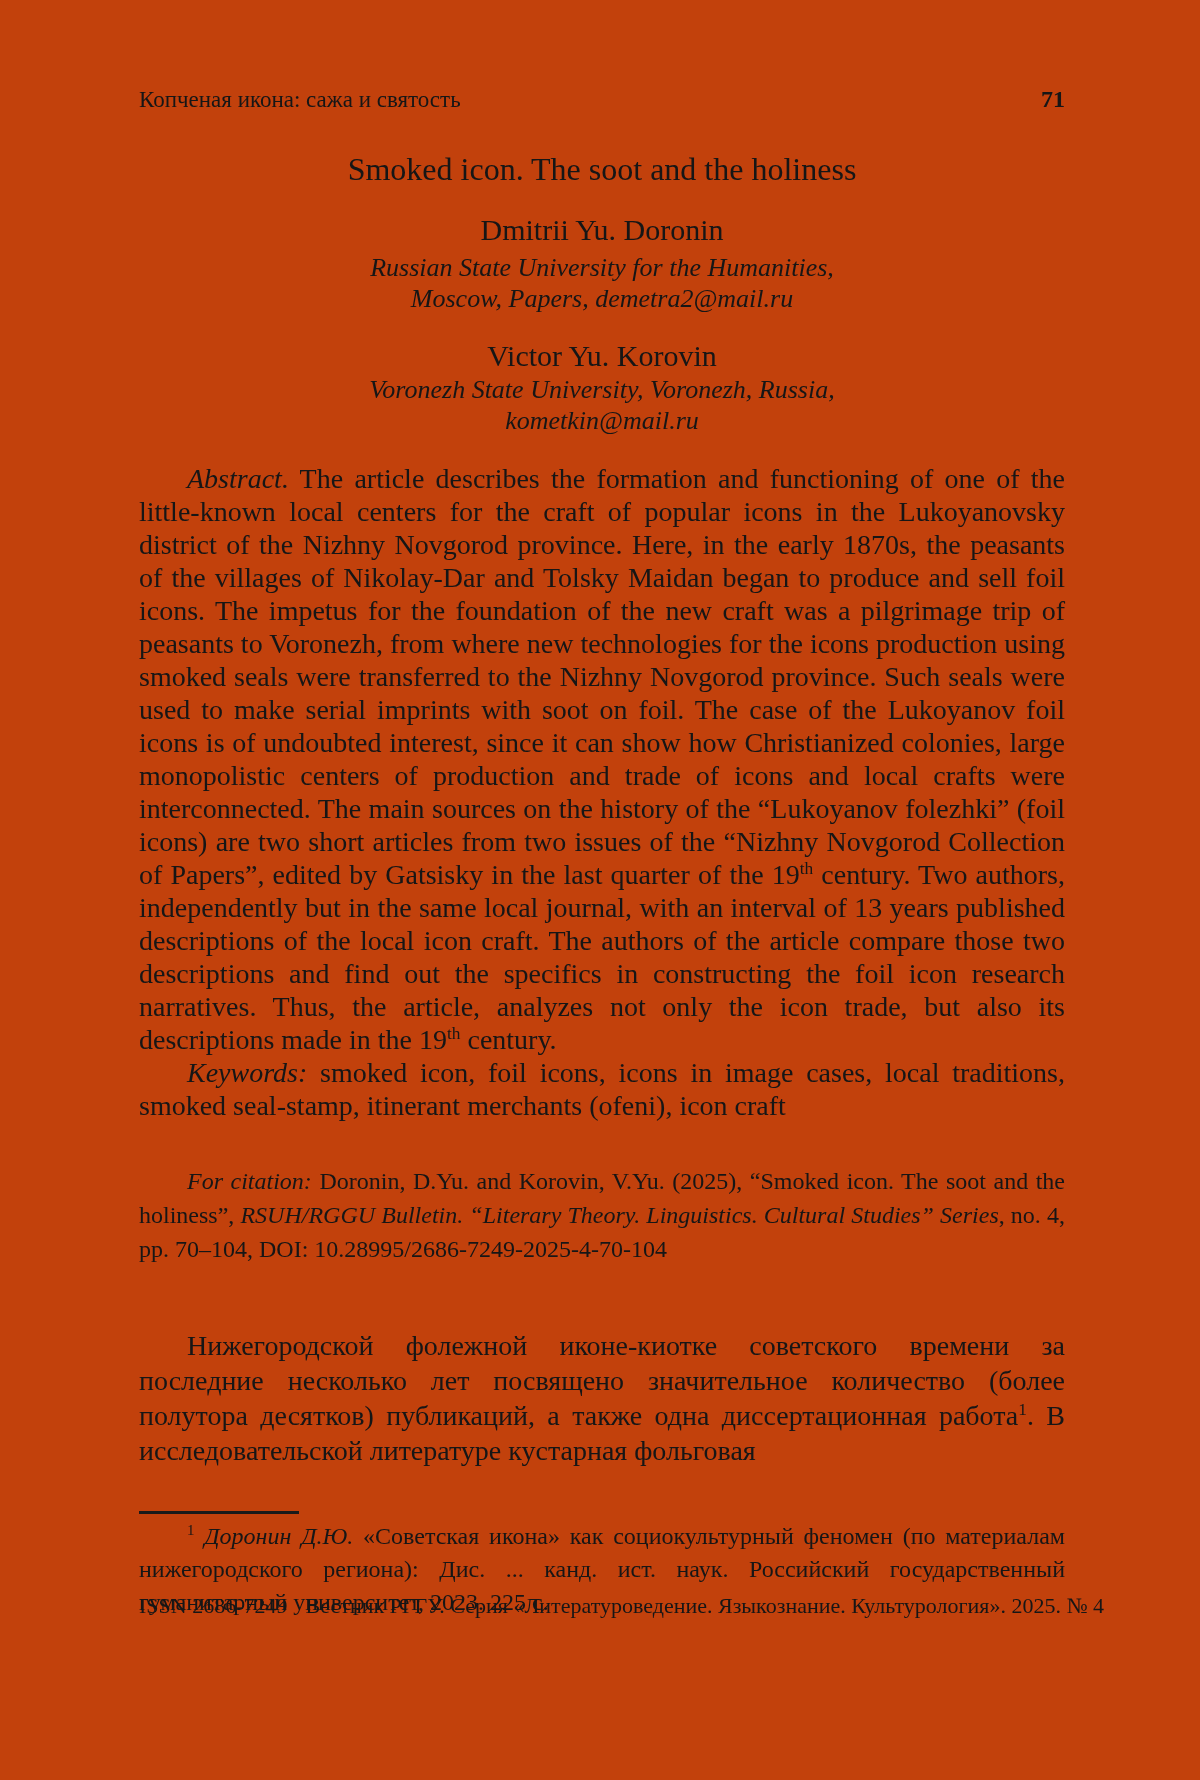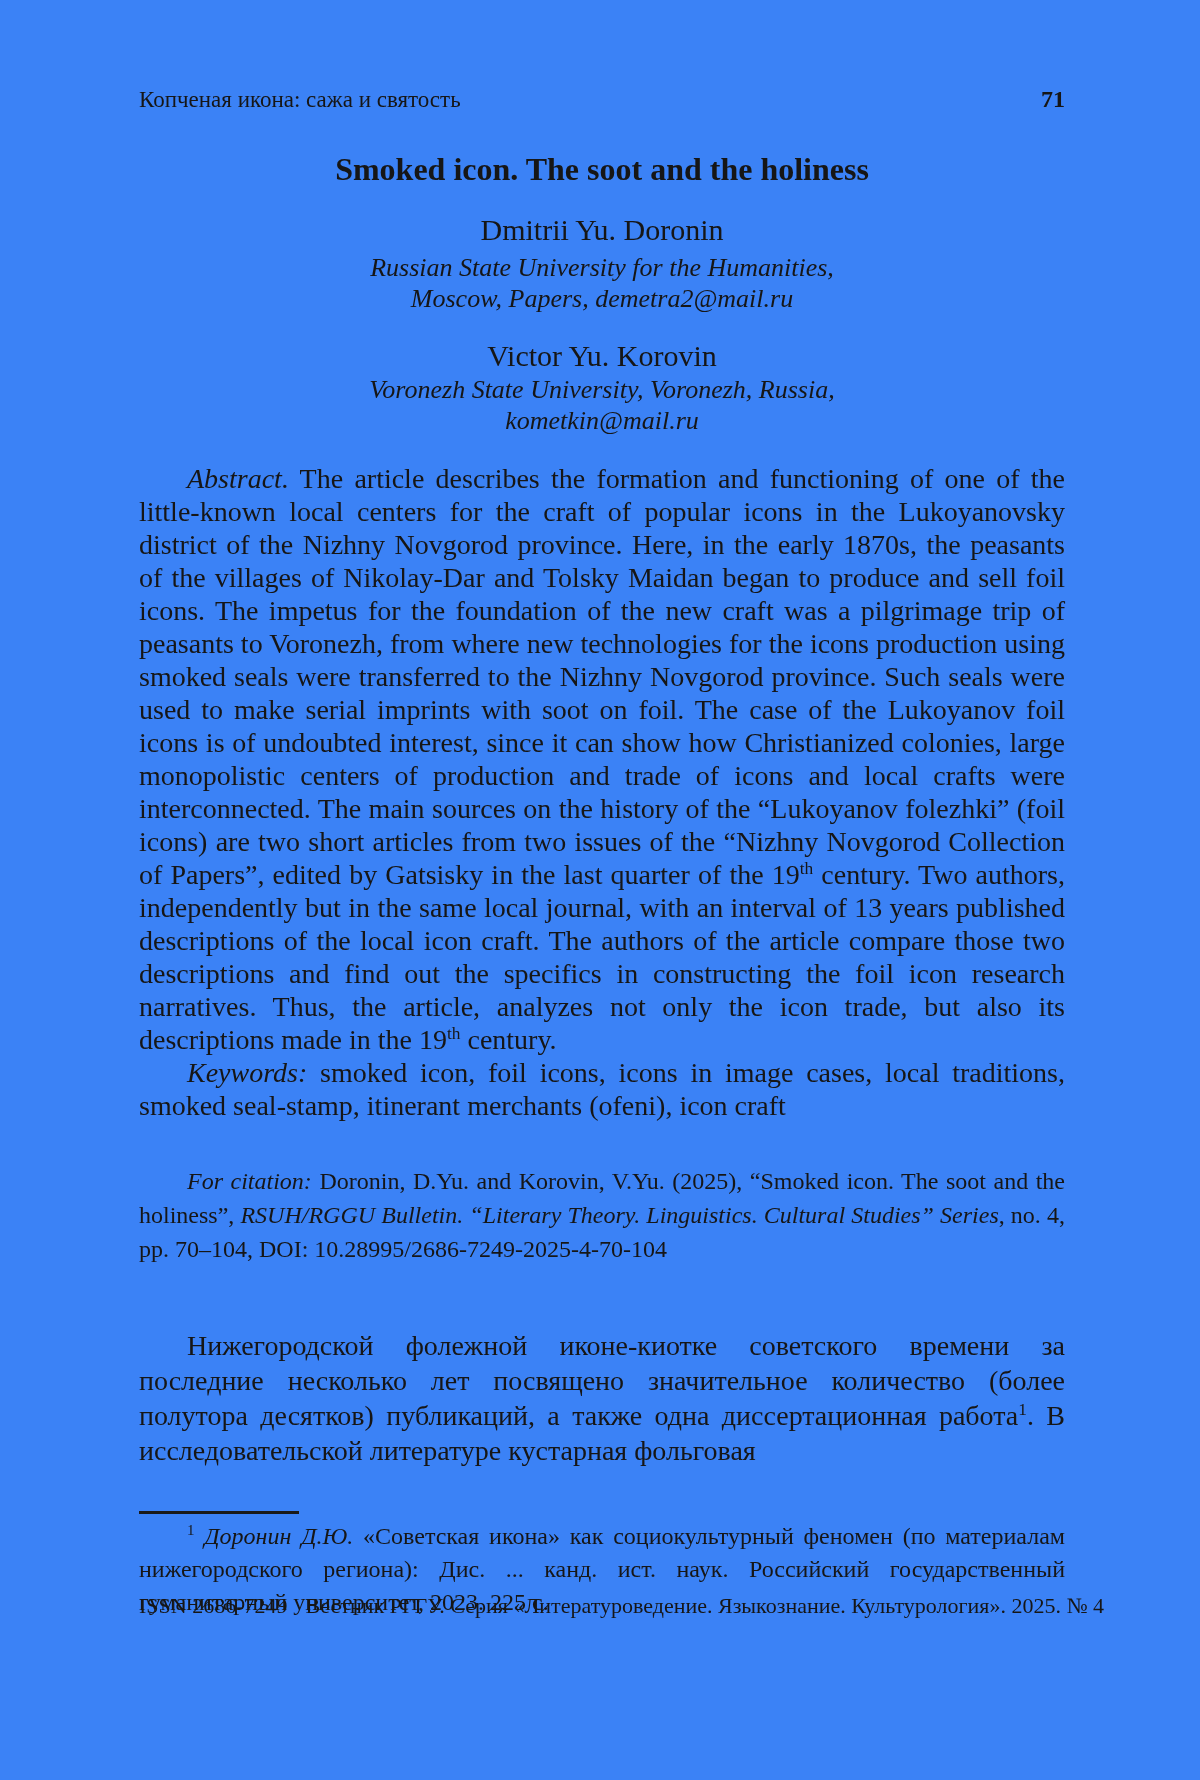--- a/index.html
+++ b/index.html
@@ -1,41 +1,41 @@
 <!DOCTYPE html>
 <html lang="ru"><head>
 <meta charset="utf-8">
 <title>Page 71</title>
 <style>
   html, body { margin: 0; padding: 0; background: #ffffff; }
   .page {
     position: relative;
     width: 1200px;
     height: 1780px;
-    background: #3b82f6;
+    background: #c2410c;
     color: #161616;
     font-family: "Liberation Serif", "DejaVu Serif", serif;
     overflow: hidden;
   }
   .abs { position: absolute; left: 139px; width: 926px; }
 
   .running-head {
     top: 84px;
     display: flex;
     justify-content: space-between;
     align-items: baseline;
     font-size: 23px;
     line-height: 30px;
   }
   .pageno { font-size: 24px; font-weight: 700; }
 
   .title {
     top: 150px;
     font-size: 32px;
-    font-weight: 700;
+    font-weight: 400;
     line-height: 38px;
     text-align: center;
     margin: 0;
   }
 
   .author-name {
     font-size: 30px;
     line-height: 36px;
     text-align: center;
   }

